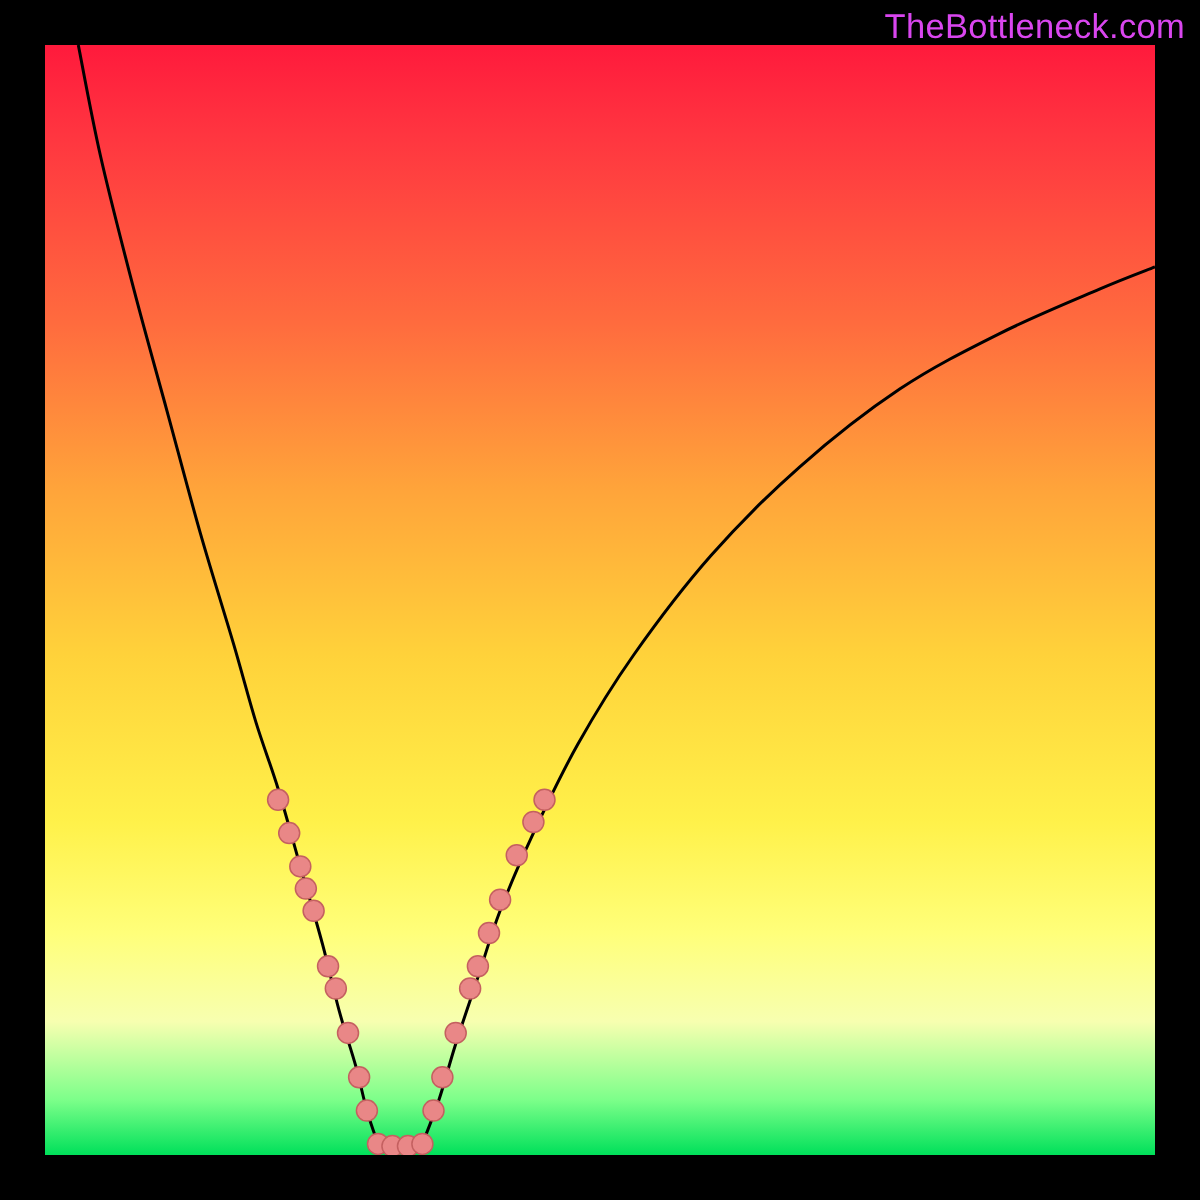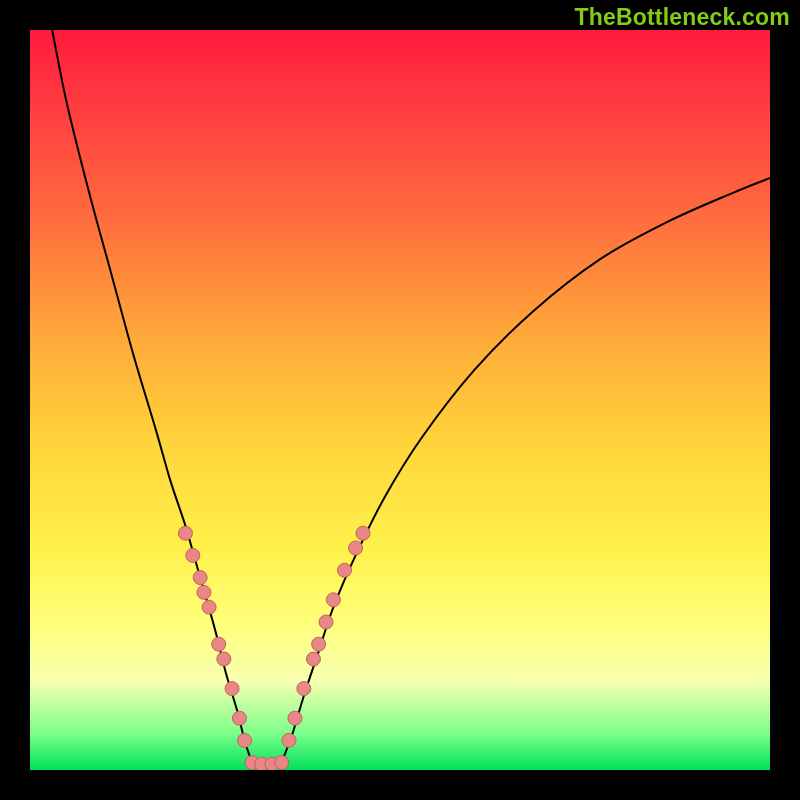--- a/index.html
+++ b/index.html
@@ -34,23 +34,23 @@
       #fff14a 70%,
       #ffff7a 80%,
       #f7ffb0 88%,
       #7dff8a 95%,
       #00e05a 100%);
   }
   .watermark {
     position: absolute;
     top: 4px;
     right: 10px;
-    color: #84cc16;
+    color: #d946ef;
     font-size: 23px;
-    font-weight: 700;
+    font-weight: 400;
     letter-spacing: 0.2px;
     user-select: none;
   }
   svg.overlay {
     position: absolute;
     left: 0;
     top: 0;
     width: 740px;
     height: 740px;
   }

